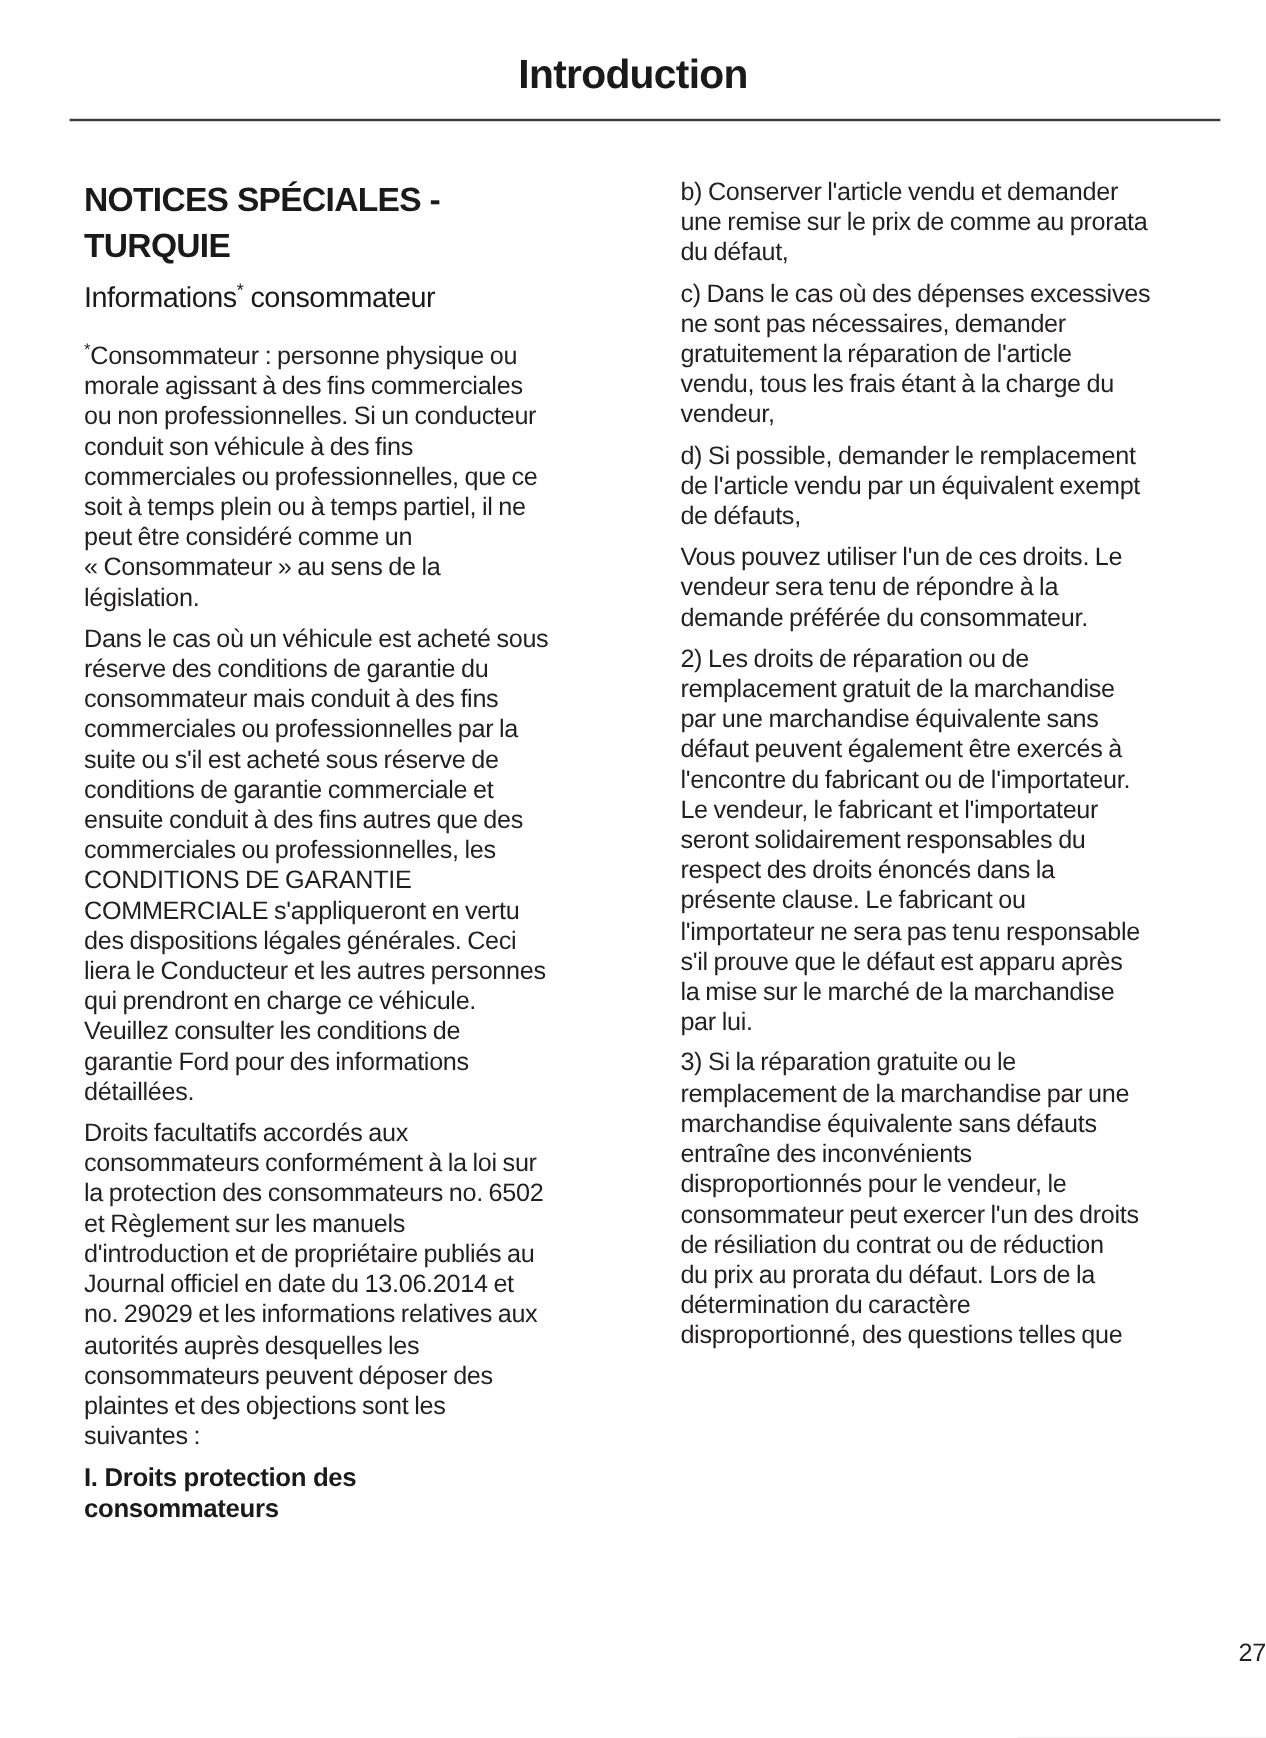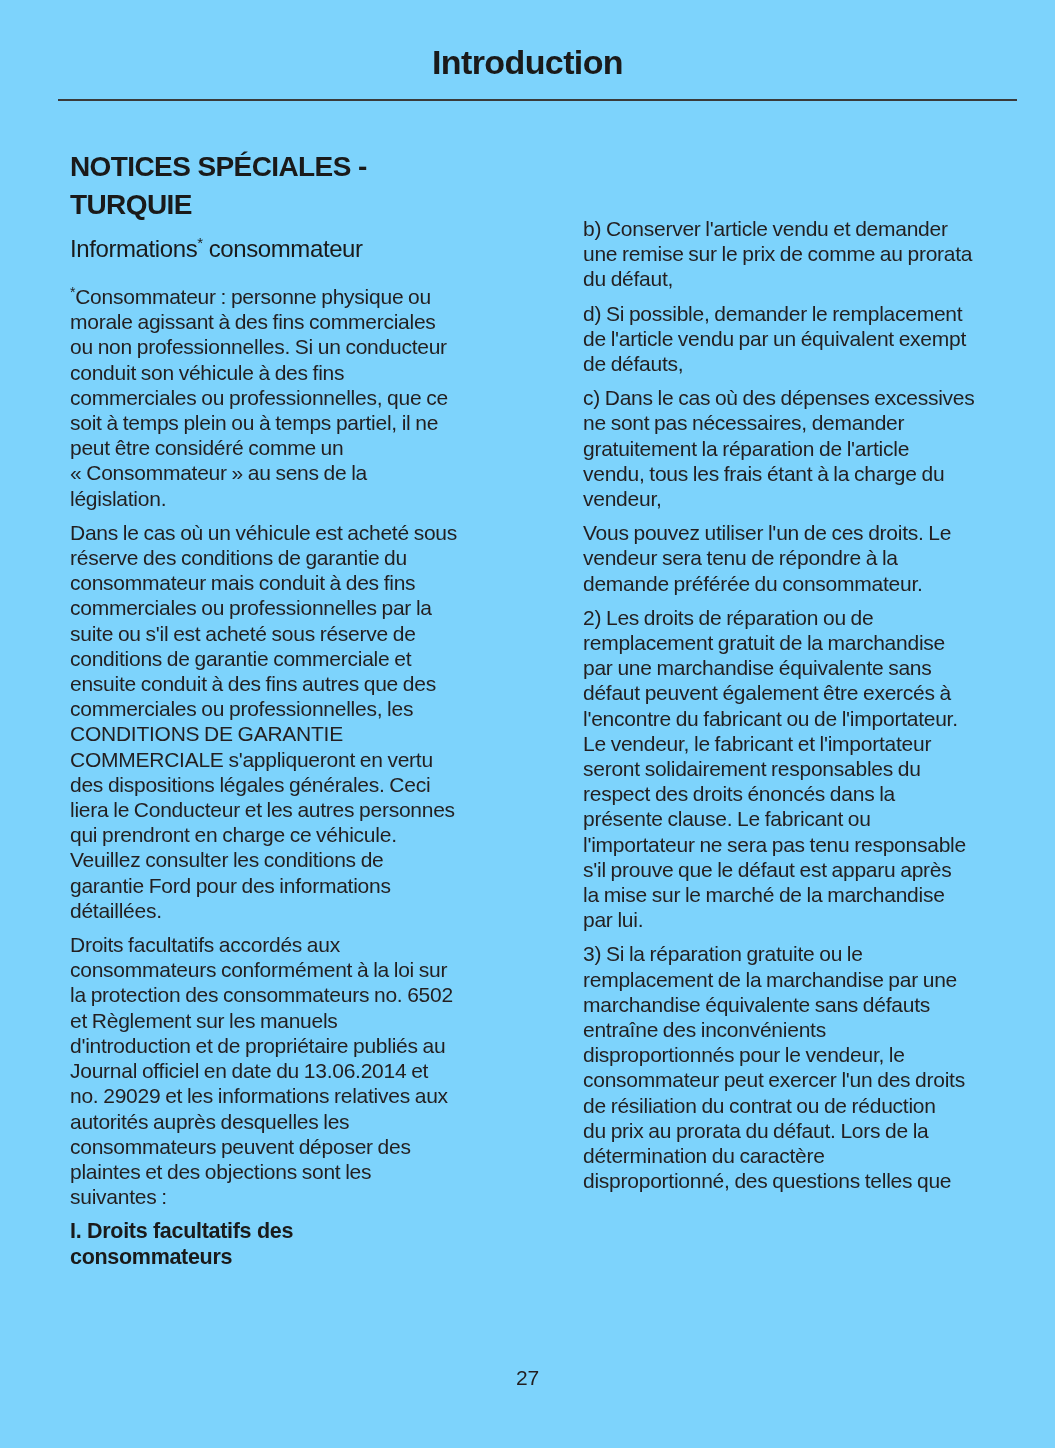--- a/index.html
+++ b/index.html
@@ -1,38 +1,38 @@
 <!DOCTYPE html>
 <html><head>
 <meta charset="utf-8">
 <style>
   html,body{margin:0;padding:0;background:#e8e8e8;}
   .page{
     position:relative;
     width:1055px;height:1448px;
-    background:#7dd3fc;
+    background:#ffffff;
     font-family:"Liberation Sans", sans-serif;
     color:#231f20;
     overflow:hidden;
     margin:0 auto;
   }
   .doc-title{
     position:absolute;top:44px;left:0;width:100%;
     text-align:center;
     font-size:34px;font-weight:900;letter-spacing:-0.6px;
     color:#1a1a1a;
     margin:0;line-height:36px;
   }
   .title-rule{
     position:absolute;top:99px;left:58px;width:959px;height:2px;
     background:#3a3a3a;
   }
   .columns{
     position:absolute;top:148px;left:70px;
-    display:flex;gap:58px;align-items:center;
+    display:flex;gap:42px;
   }
   .col{width:455px;}
   .section-heading{
     font-size:28px;line-height:38px;font-weight:900;
     letter-spacing:-0.6px;color:#1a1a1a;
     margin:0 0 10px 0;white-space:pre-line;
   }
   .sub-heading{
     font-size:24px;line-height:30px;font-weight:400;
     letter-spacing:-0.4px;color:#1a1a1a;
@@ -52,21 +52,21 @@
   }
   .body-text .para-text{white-space:pre;}
   sup.marker{
     font-size:14px;line-height:0;vertical-align:7px;
   }
   .sub-heading sup.marker{
     font-size:15px;vertical-align:9px;
   }
   .page-number{
     position:absolute;top:1366px;left:0;width:100%;
-    text-align:center;font-size:21px;letter-spacing:-0.25px;
+    text-align:right;font-size:21px;letter-spacing:-0.25px;
   }
 </style>
 </head>
 <body>
 
 <div class="page">
 
   <h1 class="doc-title">Introduction</h1>
   <div class="title-rule"></div>
 
@@ -109,36 +109,36 @@
 la protection des consommateurs no. 6502
 et Règlement sur les manuels
 d'introduction et de propriétaire publiés au
 Journal officiel en date du 13.06.2014 et
 no. 29029 et les informations relatives aux
 autorités auprès desquelles les
 consommateurs peuvent déposer des
 plaintes et des objections sont les
 suivantes :</p>
 
-      <h4 class="subsection-heading">I. Droits facultatifs des
+      <h4 class="subsection-heading">I. Droits protection des
 consommateurs</h4>
     </div>
 
     <div class="col">
       <p class="body-text">b) Conserver l'article vendu et demander
 une remise sur le prix de comme au prorata
 du défaut,</p>
-      <p class="body-text">d) Si possible, demander le remplacement
-de l'article vendu par un équivalent exempt
-de défauts,</p>
       <p class="body-text">c) Dans le cas où des dépenses excessives
 ne sont pas nécessaires, demander
 gratuitement la réparation de l'article
 vendu, tous les frais étant à la charge du
 vendeur,</p>
+      <p class="body-text">d) Si possible, demander le remplacement
+de l'article vendu par un équivalent exempt
+de défauts,</p>
       <p class="body-text">Vous pouvez utiliser l'un de ces droits. Le
 vendeur sera tenu de répondre à la
 demande préférée du consommateur.</p>
       <p class="body-text">2) Les droits de réparation ou de
 remplacement gratuit de la marchandise
 par une marchandise équivalente sans
 défaut peuvent également être exercés à
 l'encontre du fabricant ou de l'importateur.
 Le vendeur, le fabricant et l'importateur
 seront solidairement responsables du

